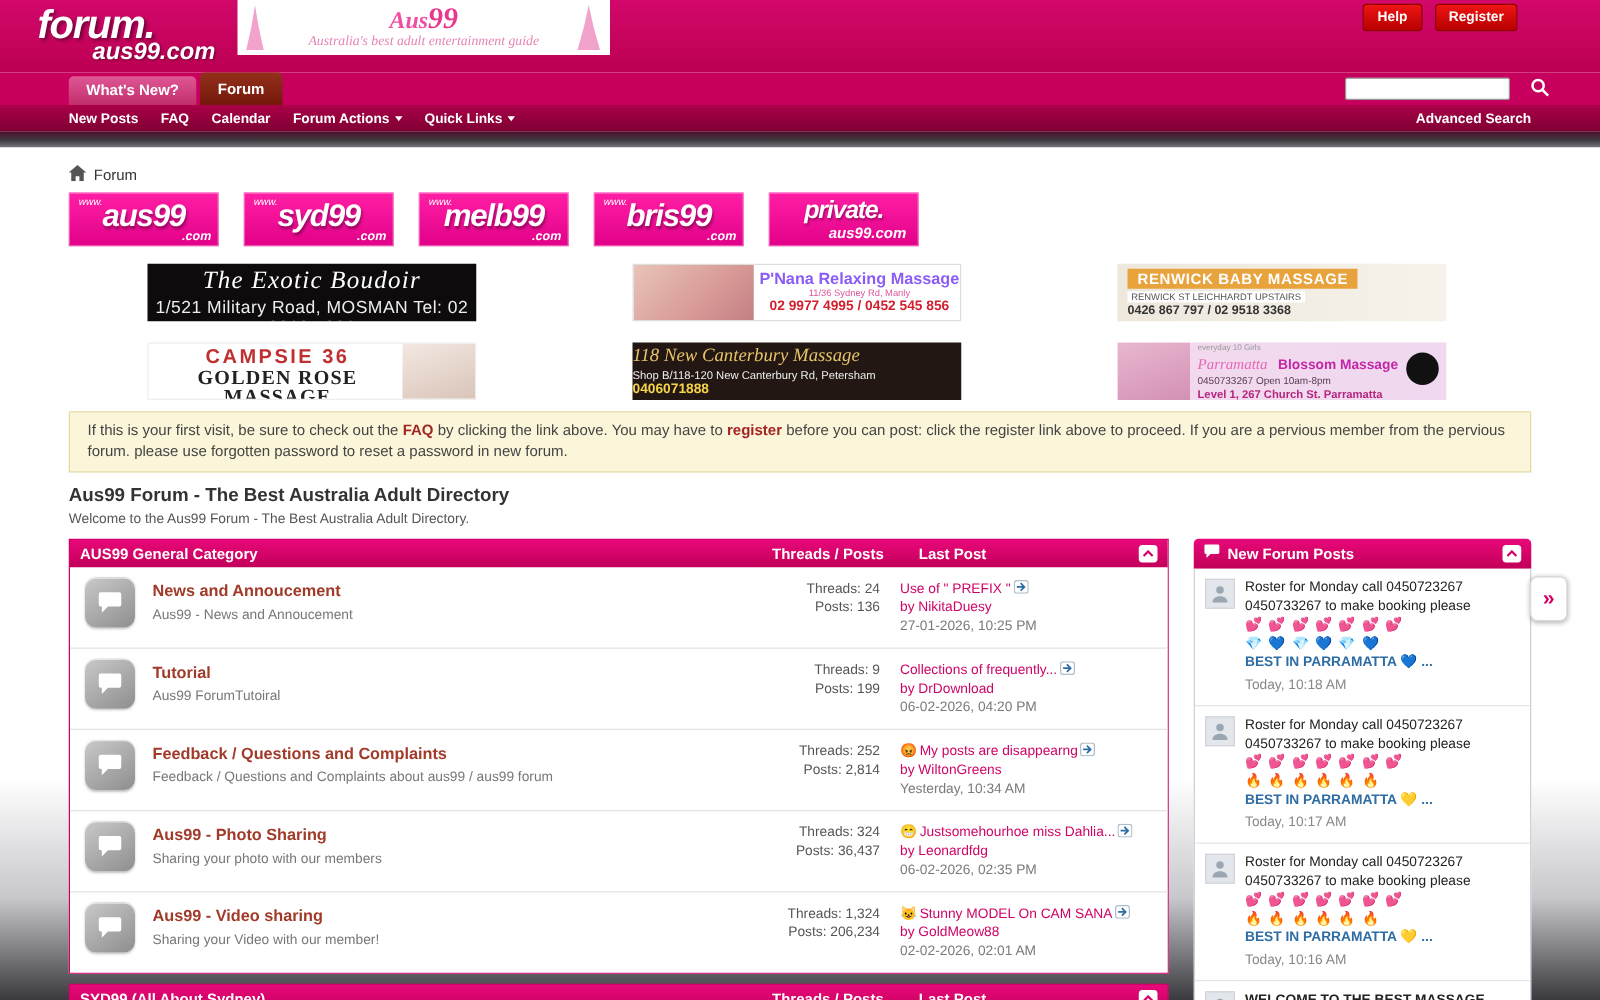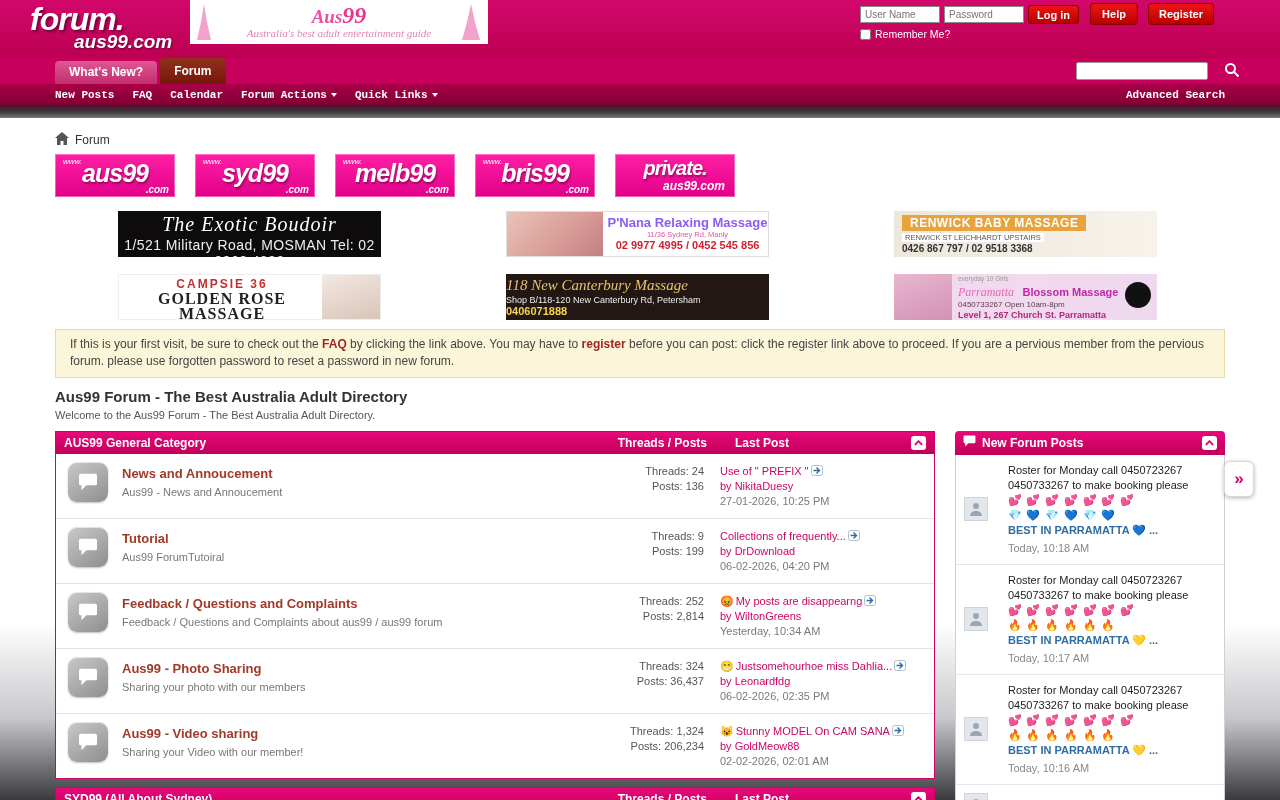--- a/index.html
+++ b/index.html
@@ -34,21 +34,21 @@
   
   .tabbar { height:26px; background:#C6005C; position:relative; }
   .tabs { position:absolute; left:55px; bottom:0; display:flex; align-items:flex-end; }
   .tab { height:23px; line-height:23px; padding:0 14px; color:#fff; font-size:12px; font-weight:bold; border-radius:4px 4px 0 0; background:linear-gradient(#DE5795,#C22E6B); margin-right:3px; cursor:pointer; }
   .tab.active { background:linear-gradient(#93301C,#74180A); height:26px; line-height:26px; }
   .search-input { position:absolute; right:72px; top:4px; width:132px; height:18px; border:1px solid #999; border-radius:2px; padding:0 4px; font-size:11px; }
   .search-btn { position:absolute; right:36px; top:3px; width:24px; height:20px; background:transparent; border:none; cursor:pointer; }
 
   
   .subnav { height:21px; background:linear-gradient(180deg,#AB0048,#7E0033); display:flex; align-items:center; padding-left:55px; gap:18px; position:relative; }
-  .subnav a { color:#fff; font-size:11px; font-weight:bold; display:flex; align-items:center; gap:4px;font-family:Liberation Mono, monospace; }
+  .subnav a { color:#fff; font-size:11px; font-weight:bold; display:flex; align-items:center; gap:4px; }
   .caret { width:0; height:0; border-left:3px solid transparent; border-right:3px solid transparent; border-top:4px solid #fff; display:inline-block; }
   .adv-search { position:absolute; right:55px; }
   .darkstrip { height:13px; background:linear-gradient(180deg,#4E0E2A,#3C3C40 55%,#77777C); }
 
   
   .content { position:relative; height:682px; overflow:hidden;
              background:linear-gradient(180deg,#FFF 0%,#FFF 74%,#C8C8CC 88%,#3A3A3E 100%); }
   .breadcrumb { padding:14px 0 0 55px; display:flex; align-items:center; gap:6px; font-size:12px; color:#333; }
   .breadcrumb a { color:#333; }
 
@@ -78,21 +78,21 @@
   .pnana-addr { font-size:7.5px; color:#E0559A; }
   .pnana-phone { font-size:11px; font-weight:bold; color:#D21F2E; }
 
   .ad.renwick { background:linear-gradient(90deg,#EDE7DC,#F7F3EA); }
   .renwick-strip { margin:4px 0 0 8px; background:#E8A33D; color:#fff; font-weight:bold; font-size:12px; padding:1px 8px; width:fit-content; letter-spacing:.5px; }
   .renwick-addr { margin:2px 0 0 8px; font-size:7.5px; color:#555; background:#fff; width:fit-content; padding:0 3px; }
   .renwick-phone { margin:1px 0 0 8px; font-size:10px; font-weight:bold; color:#333; }
 
   .ad.golden { background:#fff; border:1px solid #eee; text-align:center; padding-right:55px; }
   .golden-photo { position:absolute; right:0; top:0; width:58px; height:100%; background:linear-gradient(160deg,#F3E8E2,#D9C4B8); }
-  .golden-top { color:#C03030; font-weight:bold; font-size:12px; letter-spacing:2px; margin-top:2px; }
+  .golden-top { color:#C03030; font-weight:bold; font-size:16px; letter-spacing:2px; margin-top:2px; }
   .golden-title { font-family:"Liberation Serif",serif; font-weight:bold; font-size:16px; color:#222; letter-spacing:1px; line-height:15px; }
   .golden-addr { font-size:6.5px; color:#777; }
 
   .ad.canterbury { background:#221713; color:#fff; }
   .cant-title { font-family:"Liberation Serif",serif; font-style:italic; color:#E7C36A; font-size:15px; margin-top:3px; }
   .cant-addr { font-size:9px; color:#EEE; margin-top:1px; }
   .cant-phone { font-size:11px; font-weight:bold; color:#F5D34A; }
 
   .ad.blossom { background:linear-gradient(90deg,#F3D9EC,#EFD9F0); }
   .blossom-photo { position:absolute; left:0; top:0; width:58px; height:100%; background:linear-gradient(160deg,#E9B7CF,#D291B4); }
@@ -139,21 +139,21 @@
   .femoji:empty { display:none; }
   .goto { display:inline-flex; vertical-align:-1px; margin-left:2px; cursor:pointer; }
   .fdate { color:#7A7A7A; }
   .fdate:empty { display:none; }
 
   
   .sidebar { width:270px; flex:none; }
   .sb-header { height:24px; background:linear-gradient(180deg,#E80879,#C10059); border-radius:4px 4px 0 0; display:flex; align-items:center; gap:6px; padding:0 8px; color:#fff; font-size:12px; font-weight:bold; }
   .sb-title { flex:1; }
   .sb-body { background:#fff; border:1px solid #CFCFD4; border-top:none; }
-  .sb-item { display:flex; gap:20px; padding:8px; border-top:1px solid #E6E6EA;align-items:center; }
+  .sb-item { display:flex; gap:8px; padding:8px; border-top:1px solid #E6E6EA; }
   .sb-item:first-child { border-top:none; }
   .avatar { width:24px; height:24px; flex:none; background:#E3E7EC; border:1px solid #D0D4DA; display:flex; align-items:center; justify-content:center; cursor:pointer; }
   .sb-content { font-size:11px; color:#222; line-height:15px; }
   .sb-link { color:#222; display:block; }
   .sb-emoji { display:block; font-size:11px; letter-spacing:1px; }
   .sb-emoji:empty { display:none; }
   .sb-highlight { color:#2E6DA4; font-weight:bold; }
   .sb-highlight:empty { display:none; }
   .sb-date { color:#888; margin-top:3px; }
   .sb-date:empty { display:none; }
@@ -180,31 +180,20 @@
     </span>
     <div class="hbanner-title"><span>Aus</span><span class="b99">99</span></div>
     <div class="hbanner-sub">Australia's best adult entertainment guide</div>
     <span class="tower right">
       <svg width="26" height="40">
           <polygon points="13,2 17,20 22,38 4,38 9,20" fill="#F2A3CB"></polygon>
         </svg>
     </span>
   </a>
 
-  <div class="login-area">
-    <div class="login-row">
-      <input class="cred" type="text" placeholder="User Name" style="">
-      <input class="cred" type="password" placeholder="Password" style="">
-      <button class="btn-red btn-login">Log in</button>
-    </div>
-    <div class="remember">
-      <input type="checkbox" style="">
-      <span>Remember Me?</span>
-    </div>
-  </div>
 
   <button class="btn-red btn-help">Help</button>
   <button class="btn-red btn-register">Register</button>
 </div>
 
 <div class="tabbar">
   <div class="tabs">
     <div class="tab">What's New?</div>
     <div class="tab active">Forum</div>
   </div>

